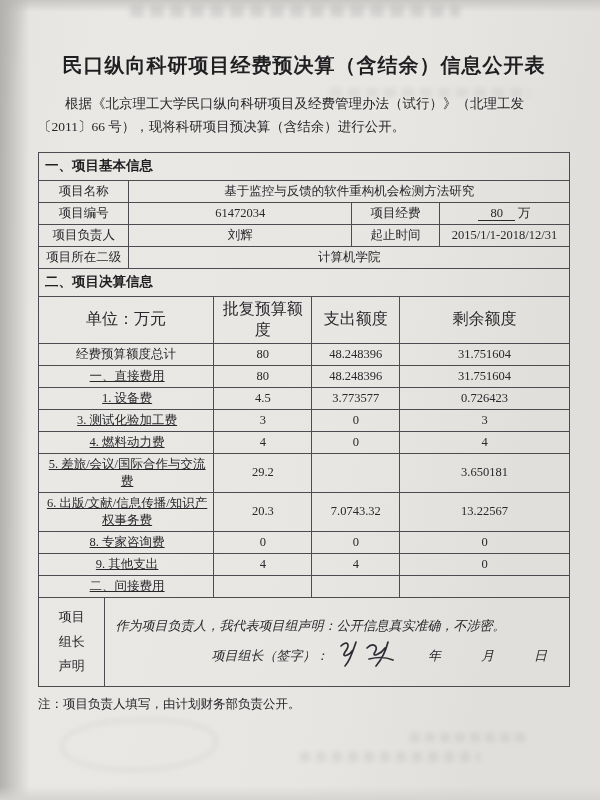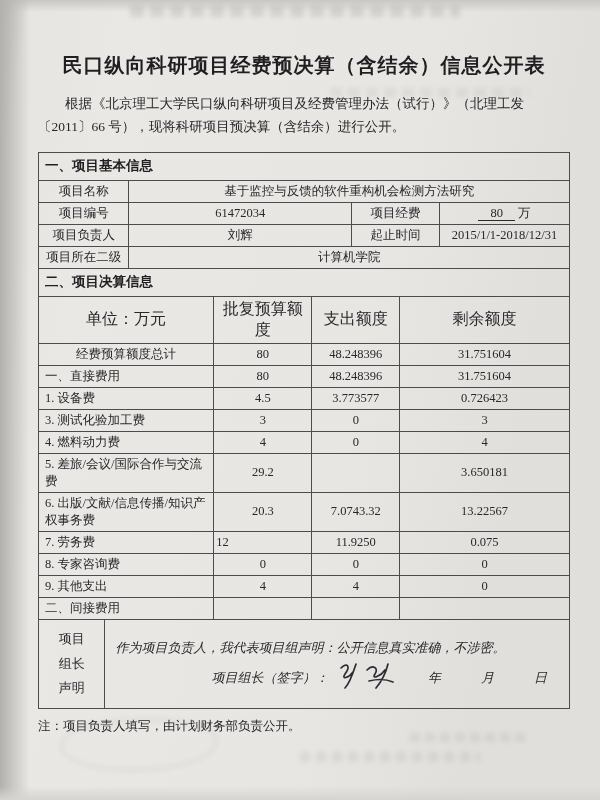--- a/index.html
+++ b/index.html
@@ -33,21 +33,21 @@
 
   table{border-collapse:collapse;width:532px;table-layout:fixed;}
   table + table{margin-top:-1px;}
   td{border:1px solid #4c4c50;font-size:12.5px;padding:2px 4px;text-align:center;
      color:#28282c;overflow:hidden;}
   .secband{
     font-family:"Liberation Sans", sans-serif;font-weight:700;font-size:13.5px;
     text-align:left;padding:3px 6px;color:#1f1f22;
   }
   .lab{text-align:center;}
-  .lab-left{text-align:left;padding-left:6px;}
+  .lab-left{text-align:center;padding-left:6px;text-decoration:underline;}
   .val{text-align:center;}
   .num-left{text-align:left;padding-left:2px;}
   .h1row td{height:21px;}
   .colhead td{height:26px;font-size:16px;}
   .r{height:21px;}
   .tall{height:36px;margin-top:48px;}
   .underlined{border-bottom:1px solid #2b2b2e;padding:0 12px;}
   .decl-side td{vertical-align:middle;}
   .side-label{line-height:1.9;font-size:13px;}
   .decl-cell{text-align:left;vertical-align:top;padding:6px 8px 4px 10px;height:78px;font-style:italic;}
@@ -160,26 +160,20 @@
         <td class="lab-left">5. 差旅/会议/国际合作与交流费</td>
         <td class="val">29.2</td>
         <td class="val"></td>
         <td class="val">3.650181</td>
       </tr>
       <tr class="tall">
         <td class="lab-left">6. 出版/文献/信息传播/知识产权事务费</td>
         <td class="val">20.3</td>
         <td class="val">7.0743.32</td>
         <td class="val">13.22567</td>
-      </tr>
-      <tr class="r">
-        <td class="lab-left">7. 劳务费</td>
-        <td class="val num-left">12</td>
-        <td class="val">11.9250</td>
-        <td class="val">0.075</td>
       </tr>
       <tr class="r">
         <td class="lab-left">8. 专家咨询费</td>
         <td class="val">0</td>
         <td class="val">0</td>
         <td class="val">0</td>
       </tr>
       <tr class="r">
         <td class="lab-left">9. 其他支出</td>
         <td class="val">4</td>

